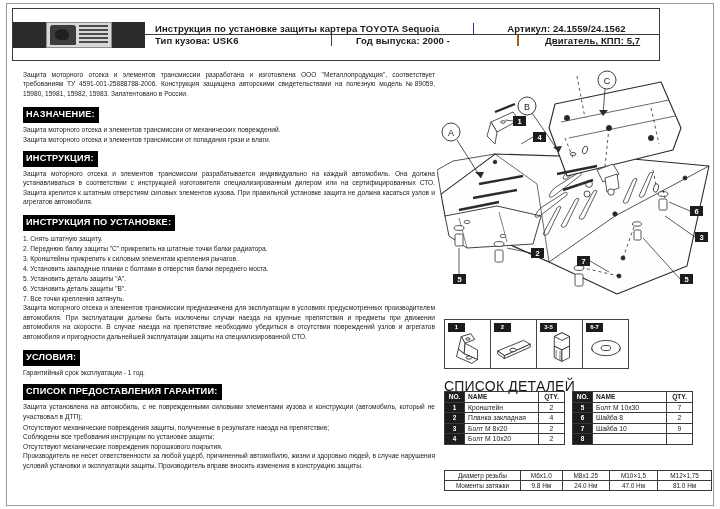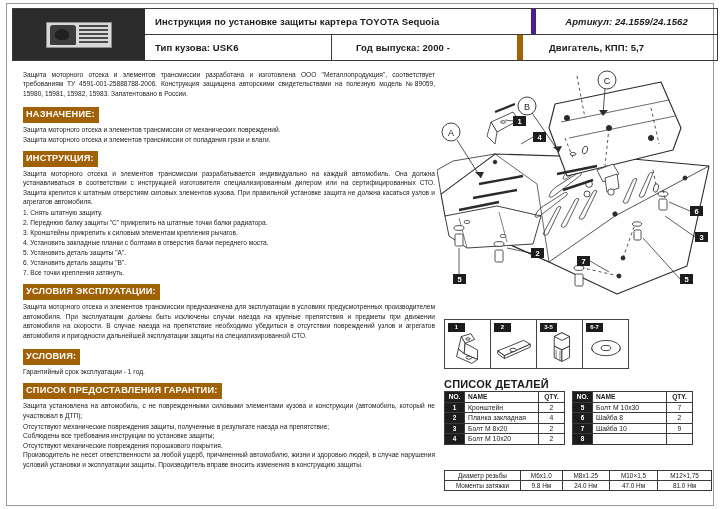--- a/index.html
+++ b/index.html
@@ -16,24 +16,25 @@
     left:6px;top:3px;
     width:708px;height:503px;
     border:1px solid #9a9a9a;
     background:#fff;
     box-sizing:border-box;
   }
 
   
   .header{
     position:absolute;left:5px;top:4px;
-    width:706px;height:53px;
+    width:648px;height:53px;
     display:flex;
     border:1px solid #3a3a3a;
     box-sizing:border-box;
+    align-items:center;
   }
   .logo-cell{
     width:132px;
     background:#2b2b2b;
     display:flex;align-items:center;justify-content:center;
     flex:none;
   }
   .logo-box{
     width:66px;height:26px;
     background:#d8d8d8;
@@ -63,41 +64,41 @@
   .hdr-row{display:flex;flex:1;}
   .hdr-row.top{border-bottom:1px solid #3a3a3a;}
   .hdr-cell{
     display:flex;align-items:center;
     padding:0 10px;
     font-size:9.5px;font-weight:bold;
     letter-spacing:.1px;
     box-sizing:border-box;
   }
   .hdr-cell.title{flex:1;}
-  .hdr-cell.art{width:186px;justify-content:center;border-left:5px solid #4c1d95;font-style:italic;}
+  .hdr-cell.art{width:186px;justify-content:center;border-left:1px solid #4c1d95;}
   .hdr-cell.body-type{width:186px;}
   .hdr-cell.year{width:186px;border-left:1px solid #3a3a3a;justify-content:flex-start;padding-left:24px;}
-  .hdr-cell.engine{flex:1;border-left:6px solid #a16207;padding-left:26px;}
+  .hdr-cell.engine{flex:1;border-left:2px solid #a16207;padding-left:26px;text-decoration:underline;}
 
   
   .left-col{
     position:absolute;
     left:16px;top:66px;
     width:412px;
     font-size:6.6px;
     line-height:1.42;
   }
   .para{
     text-align:justify;
     margin:0 0 2px 0;
     color:#222;
   }
   .sec-head{
     display:inline-block;
-    background:#a16207;
+    background:#000000;
     color:#fff;
     font-size:9.2px;
     font-weight:bold;
     padding:1px 4px 2px 3px;
     margin:7px 0 2px 0;
     letter-spacing:.2px;
   }
   .line{
     margin:0;
     color:#222;
@@ -141,21 +142,21 @@
   }
   .icon-art{
     position:absolute;left:0;top:8px;
     width:100%;height:42px;
   }
 
   
   .parts-title{
     position:absolute;
     left:437px;top:374px;
-    font-size:11px;font-weight:bold;
+    font-size:14px;font-weight:normal;
     letter-spacing:.2px;
   }
   .parts-wrap{
     position:absolute;
     left:437px;top:387px;
     display:flex;
     gap:7px;
   }
   table.parts{
     border-collapse:collapse;
@@ -234,31 +235,31 @@
 
     <p class="para">Защита моторного отсека и элементов трансмиссии разработана и изготовлена ООО "Металлопродукция", соответствует требованиям ТУ 4591-001-25888788-2006. Конструкция защищена авторскими свидетельствами на полезную модель №89059, 15980, 15981, 15982, 15983. Запатентовано в России.</p>
 
     <div class="sec-head">НАЗНАЧЕНИЕ:</div>
     <p class="line">Защита моторного отсека и элементов трансмиссии от механических повреждений.</p>
     <p class="line">Защита моторного отсека и элементов трансмиссии от попадания грязи и влаги.</p>
 
     <div class="sec-head">ИНСТРУКЦИЯ:</div>
     <p class="para">Защита моторного отсека и элементов трансмиссии разрабатывается индивидуально на каждый автомобиль. Она должна устанавливаться в соответствии с инструкцией изготовителя специализированным дилером или на сертифицированных СТО. Защита крепится к штатным отверстиям силовых элементов кузова. При правильной установке защита не должна касаться узлов и агрегатов автомобиля.</p>
 
+    <div class="sec-head">ИНСТРУКЦИЯ ПО УСТАНОВКЕ:</div>
     <ol class="steps">
       <li>1. Снять штатную защиту.</li>
       <li>2. Переднюю балку защиты "С" прикрепить на штатные точки балки радиатора.</li>
       <li>3. Кронштейны прикрепить к силовым элементам крепления рычагов.</li>
       <li>4. Установить закладные планки с болтами в отверстия балки переднего моста.</li>
       <li>5. Установить деталь защиты "A".</li>
       <li>6. Установить деталь защиты "B".</li>
       <li>7. Все точки крепления затянуть.</li>
     </ol>
 
-    <div class="sec-head">УСЛОВИЯ ЭКСПЛУАТАЦИИ:</div>
     <p class="para">Защита моторного отсека и элементов трансмиссии предназначена для эксплуатации в условиях предусмотренных производителем автомобиля. При эксплуатации должны быть исключены случаи наезда на крупные препятствия и предметы при движении автомобиля на скорости. В случае наезда на препятствие необходимо убедиться в отсутствии повреждений узлов и агрегатов автомобиля и пригодности дальнейшей эксплуатации защиты на специализированной СТО.</p>
 
     <div class="sec-head">УСЛОВИЯ:</div>
     <p class="line">Гарантийный срок эксплуатации - 1 год.</p>
 
     <div class="sec-head">СПИСОК ПРЕДОСТАВЛЕНИЯ ГАРАНТИИ:</div>
     <p class="para">Защита установлена на автомобиль, с не поврежденными силовыми элементами кузова и конструкции (автомобиль, который не участвовал в ДТП);</p>
     <p class="line">Отсутствуют механические повреждения защиты, полученные в результате наезда на препятствие;</p>
     <p class="line">Соблюдены все требования инструкции по установке защиты;</p>
     <p class="line">Отсутствуют механические повреждения порошкового покрытия.</p>

